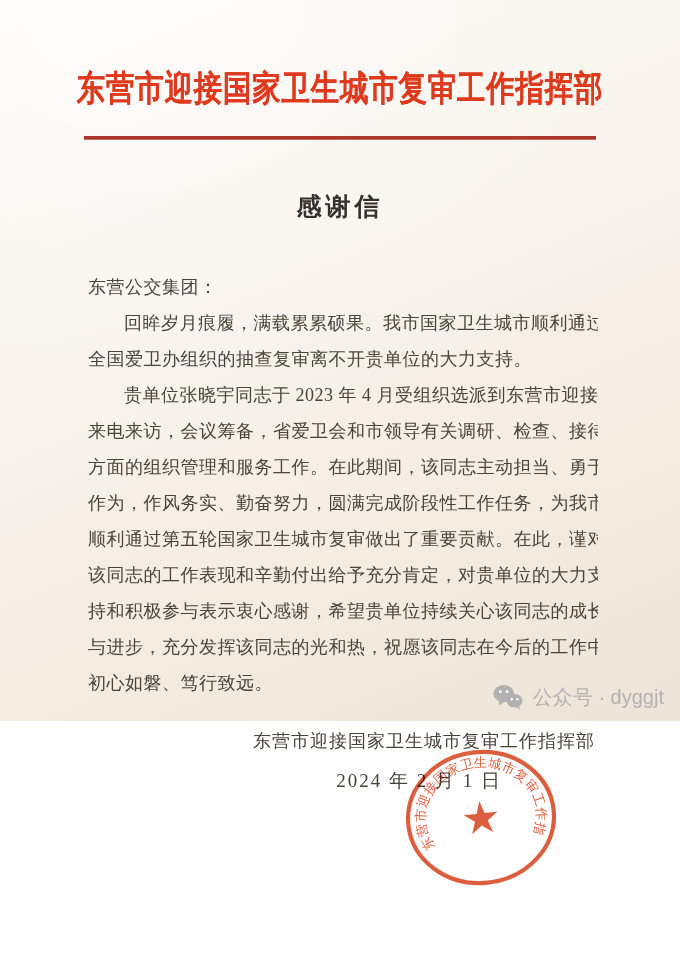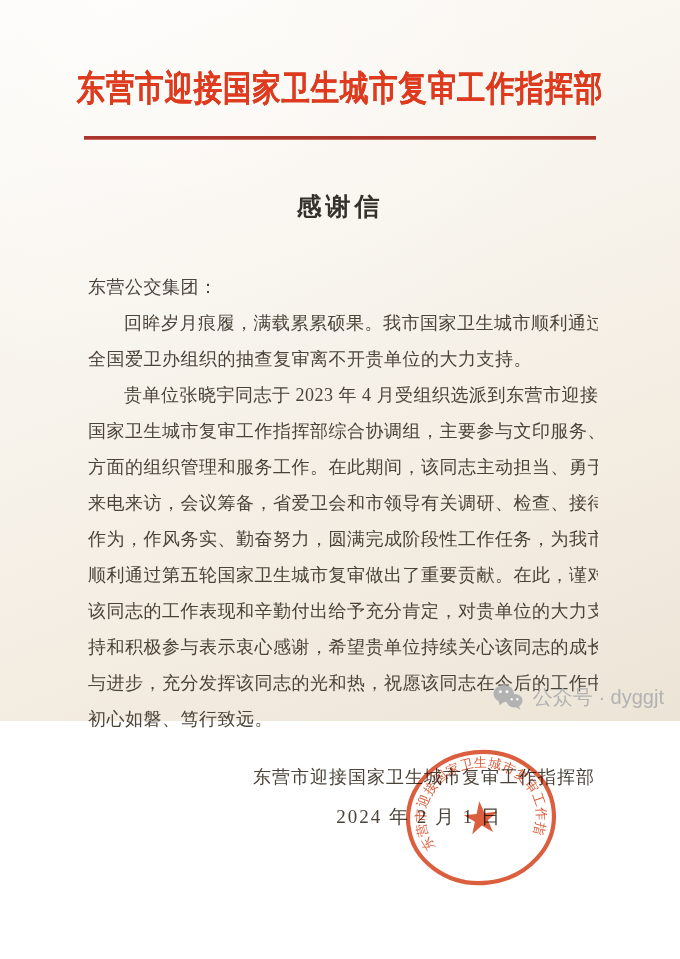--- a/index.html
+++ b/index.html
@@ -112,23 +112,22 @@
   </div>
   <div class="rule"></div>
 
   <div class="doc-title">感谢信</div>
 
   <div class="body-block">
     <div class="line lline">东营公交集团：</div>
     <div class="line jline indent">回眸岁月痕履，满载累累硕果。我市国家卫生城市顺利通过</div>
     <div class="line lline">全国爱卫办组织的抽查复审离不开贵单位的大力支持。</div>
     <div class="line jline indent">贵单位张晓宇同志于 2023 年 4 月受组织选派到东营市迎接</div>
-    <div class="line jline">国家卫生城市复审工作指挥部综合协调组，主要参与文印服务、</div>
+    <div class="line jline">来电来访，会议筹备，省爱卫会和市领导有关调研、检查、接待</div>
     <div class="line jline">方面的组织管理和服务工作。在此期间，该同志主动担当、勇于</div>
-    <div class="line jline">来电来访，会议筹备，省爱卫会和市领导有关调研、检查、接待</div>
     <div class="line jline">作为，作风务实、勤奋努力，圆满完成阶段性工作任务，为我市</div>
     <div class="line jline">顺利通过第五轮国家卫生城市复审做出了重要贡献。在此，谨对</div>
     <div class="line jline">该同志的工作表现和辛勤付出给予充分肯定，对贵单位的大力支</div>
     <div class="line jline">持和积极参与表示衷心感谢，希望贵单位持续关心该同志的成长</div>
     <div class="line jline">与进步，充分发挥该同志的光和热，祝愿该同志在今后的工作中</div>
     <div class="line lline">初心如磐、笃行致远。</div>
 
     <div class="sig-org">东营市迎接国家卫生城市复审工作指挥部</div>
     <div class="sig-date">2024 年 2 月 1 日</div>
   </div>

